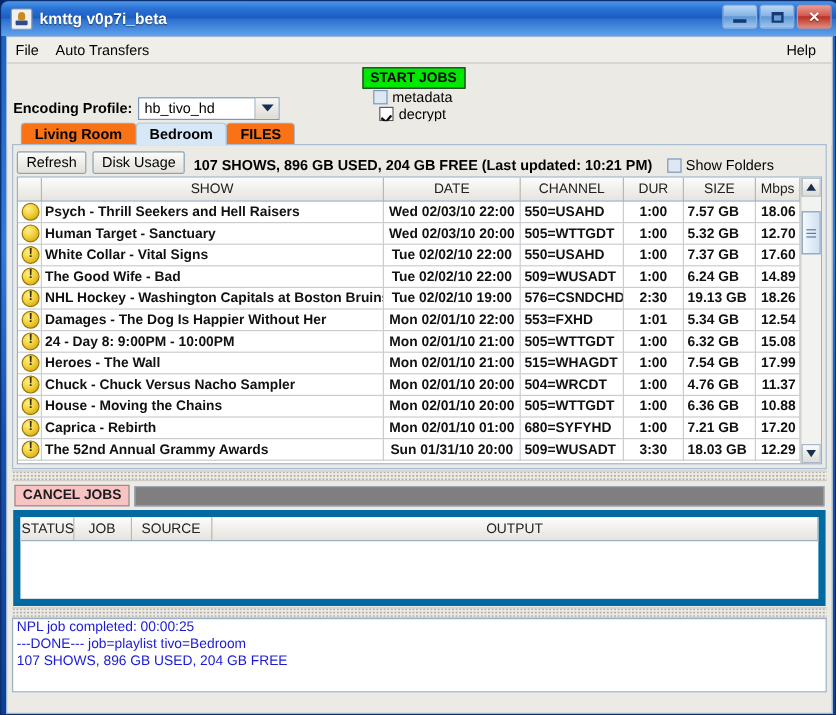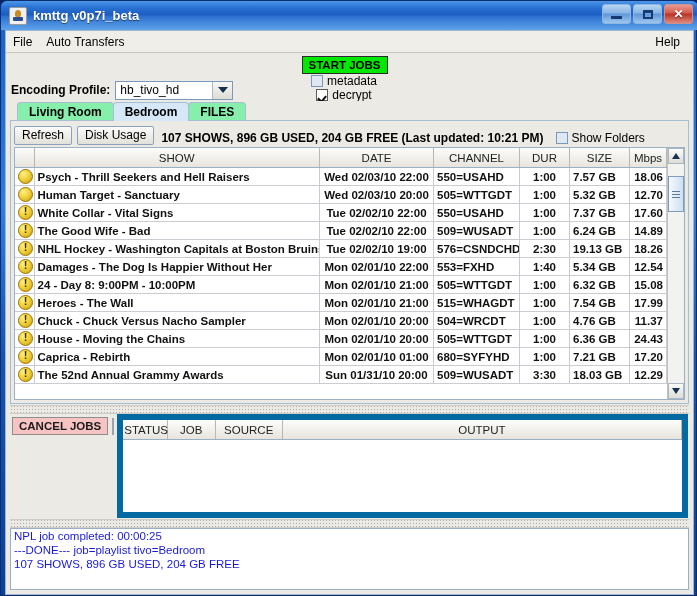--- a/index.html
+++ b/index.html
@@ -132,21 +132,21 @@
 
   
   #tabstrip{
     flex:none;height:20px;padding-left:11px;display:flex;align-items:flex-end;
     background:#eceae4;position:relative;
   }
   .tab{
     height:19px;box-sizing:border-box;
     padding:0 11px;font-size:12px;font-weight:bold;color:#000;
     display:flex;align-items:center;
-    background:#86efac;
+    background:#f97316;
     border:1px solid #a9bdd2;border-bottom:none;
     border-radius:4px 4px 0 0;
     margin-right:-1px;position:relative;
   }
   .tab.active{background:#d6e7f7;z-index:3;}
 
   
   #mainpanel{
     flex:1;margin:0 4px;box-sizing:border-box;
     border:1px solid #a9bdd2;background:#eceae4;
@@ -224,21 +224,21 @@
     flex:none;height:7px;margin:0 4px;
     background:#eceae4;
     border-top:1px solid #cfcdc6;border-bottom:1px solid #cfcdc6;
     background-image:radial-gradient(#b0aea7 0.7px, transparent 0.8px);
     background-size:3px 3px;background-position:0 2px;
   }
 
   
   #jobspanel{
     flex:none;height:105px;margin:0 4px;box-sizing:border-box;
-    display:flex;
+    display:flex;flex-direction:column;
   }
   #jobstoolbar{height:22px;flex:none;display:flex;align-items:center;padding:1px 2px;}
   #cancel-jobs{
     background:#f8c3c3;border:1px solid #8e8e8e;
     font-size:11.5px;font-weight:bold;color:#1b1b1b;
     padding:1px 6px;line-height:14px;margin-right:4px;white-space:nowrap;
   }
   #progressbar{
     flex:1;height:17px;box-sizing:border-box;
     border:1px solid #9aa4ae;background:#7f7f7f;
@@ -249,21 +249,21 @@
   }
   table.jobs{width:100%;border-collapse:collapse;table-layout:fixed;}
   table.jobs th{
     background:linear-gradient(to bottom,#fcfcfb,#e6e4dd);
     border-right:1px solid #b9b7b0;border-bottom:1px solid #9bb0c5;
     font-weight:normal;color:#222;height:17px;font-size:11.5px;
   }
 
   
   #logpanel{
-    flex:none;height:62px;margin:0 4px 3px 4px;box-sizing:border-box;
+    flex:none;height:62px;margin:0 4px 16px 4px;box-sizing:border-box;
     border:1px solid #9bb0c5;background:#ffffff;overflow:hidden;
     display:flex;flex-direction:column;
   }
   .logline{
     font-size:11.5px;color:#1a1ad6;padding:0 3px;line-height:14px;white-space:nowrap;
   }
   #statusbar{
     position:absolute;left:4px;bottom:0;width:689px;height:4px;
     background:#eceae4;border:1px solid #9fb6d0;border-top:none;box-sizing:border-box;
   }
@@ -430,21 +430,21 @@
                   <td class="c-chan">576=CSNDCHD</td>
                   <td class="c-dur">2:30</td>
                   <td class="c-size">19.13 GB</td>
                   <td class="c-mbps">18.26</td>
                 </tr>
                 <tr>
                   <td class="c-icon"><span class="statusdot bang"></span></td>
                   <td class="c-show">Damages - The Dog Is Happier Without Her</td>
                   <td class="c-date">Mon 02/01/10 22:00</td>
                   <td class="c-chan">553=FXHD</td>
-                  <td class="c-dur">1:40</td>
+                  <td class="c-dur">1:01</td>
                   <td class="c-size">5.34 GB</td>
                   <td class="c-mbps">12.54</td>
                 </tr>
                 <tr>
                   <td class="c-icon"><span class="statusdot bang"></span></td>
                   <td class="c-show">24 - Day 8: 9:00PM - 10:00PM</td>
                   <td class="c-date">Mon 02/01/10 21:00</td>
                   <td class="c-chan">505=WTTGDT</td>
                   <td class="c-dur">1:00</td>
                   <td class="c-size">6.32 GB</td>
@@ -468,21 +468,21 @@
                   <td class="c-size">4.76 GB</td>
                   <td class="c-mbps">11.37</td>
                 </tr>
                 <tr>
                   <td class="c-icon"><span class="statusdot bang"></span></td>
                   <td class="c-show">House - Moving the Chains</td>
                   <td class="c-date">Mon 02/01/10 20:00</td>
                   <td class="c-chan">505=WTTGDT</td>
                   <td class="c-dur">1:00</td>
                   <td class="c-size">6.36 GB</td>
-                  <td class="c-mbps">24.43</td>
+                  <td class="c-mbps">10.88</td>
                 </tr>
                 <tr>
                   <td class="c-icon"><span class="statusdot bang"></span></td>
                   <td class="c-show">Caprica - Rebirth</td>
                   <td class="c-date">Mon 02/01/10 01:00</td>
                   <td class="c-chan">680=SYFYHD</td>
                   <td class="c-dur">1:00</td>
                   <td class="c-size">7.21 GB</td>
                   <td class="c-mbps">17.20</td>
                 </tr>

